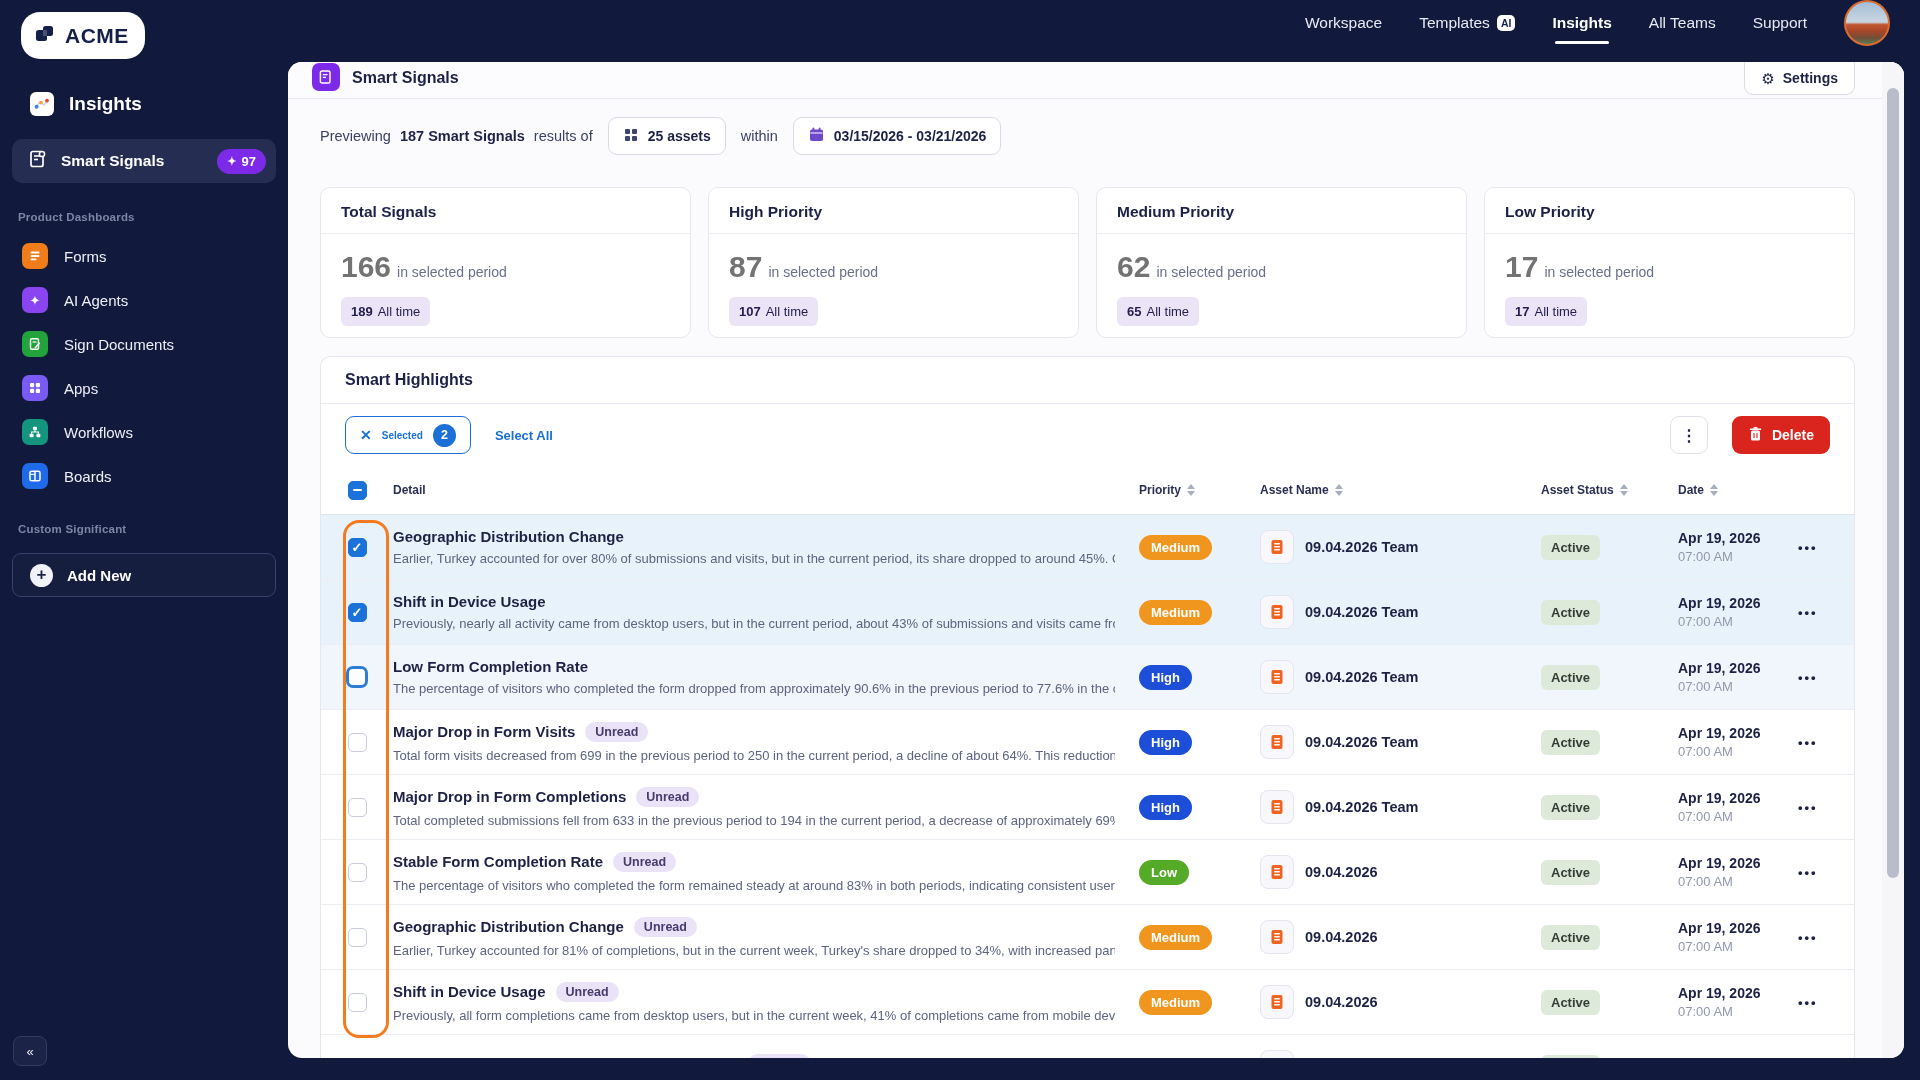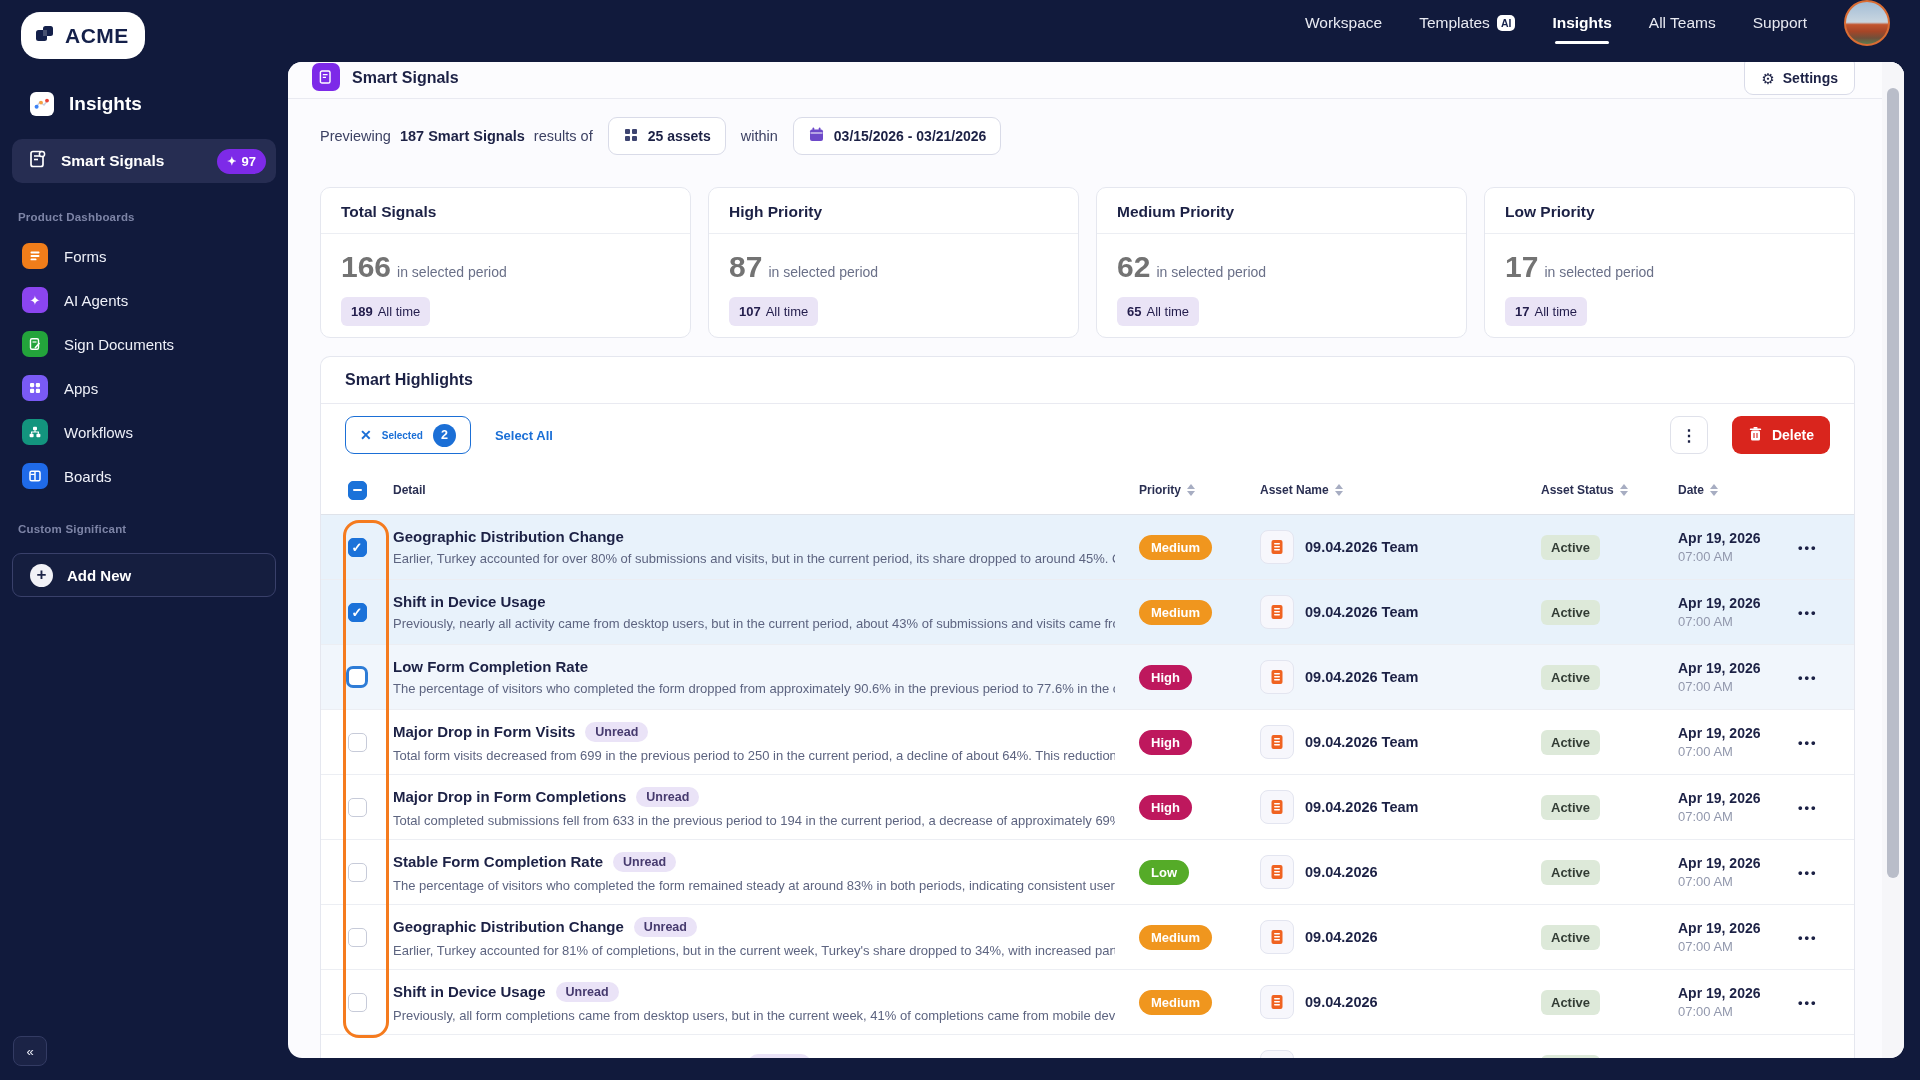--- a/index.html
+++ b/index.html
@@ -144,21 +144,21 @@
   .cb.focus { width:22px; height:22px; border:3px solid #2e7cd6; border-radius:7px; }
   .detail-cell { padding:11px 24px 11px 0; overflow:hidden; }
   .row-title-line { display:flex; align-items:center; gap:10px; }
   .row-title { font-size:15px; font-weight:700; color:#1c2145; white-space:nowrap; }
   .unread-pill { background:#eae3f7; color:#463a6e; font-size:12.5px; font-weight:700; border-radius:11px; padding:3px 10px; }
   .unread-pill:empty { display:none; }
   .row-desc { margin-top:6px; font-size:13px; color:#5d6480; white-space:nowrap; overflow:hidden; }
   .pill { display:inline-flex; align-items:center; justify-content:center; border-radius:13px; padding:5px 12px; font-size:13px; font-weight:700; color:#fff; }
   .pill:empty { display:none; }
   .pill.medium { background:#f0961e; }
-  .pill.high { background:#be185d; }
+  .pill.high { background:#1d4ed8; }
   .pill.low { background:#55ab28; }
   .asset-cell { display:flex; align-items:center; gap:11px; }
   .asset-icon-box { width:34px; height:34px; background:#f7f7fc; border:1px solid #e3e5f0; border-radius:8px; display:flex; align-items:center; justify-content:center; flex:0 0 auto; }
   .asset-name { font-size:14.5px; font-weight:600; color:#1c2145; white-space:nowrap; }
   .status-pill { display:inline-block; background:#dde9d9; color:#333d35; font-size:13px; font-weight:600; border-radius:6px; padding:5px 10px; }
   .status-pill:empty { display:none; }
   .date-main { font-size:14px; font-weight:600; color:#1c2145; }
   .date-sub { font-size:13px; color:#9298ad; margin-top:3px; }
   .dots-btn { font-size:13px; letter-spacing:2px; font-weight:800; color:#1c2145; cursor:pointer; }
 

